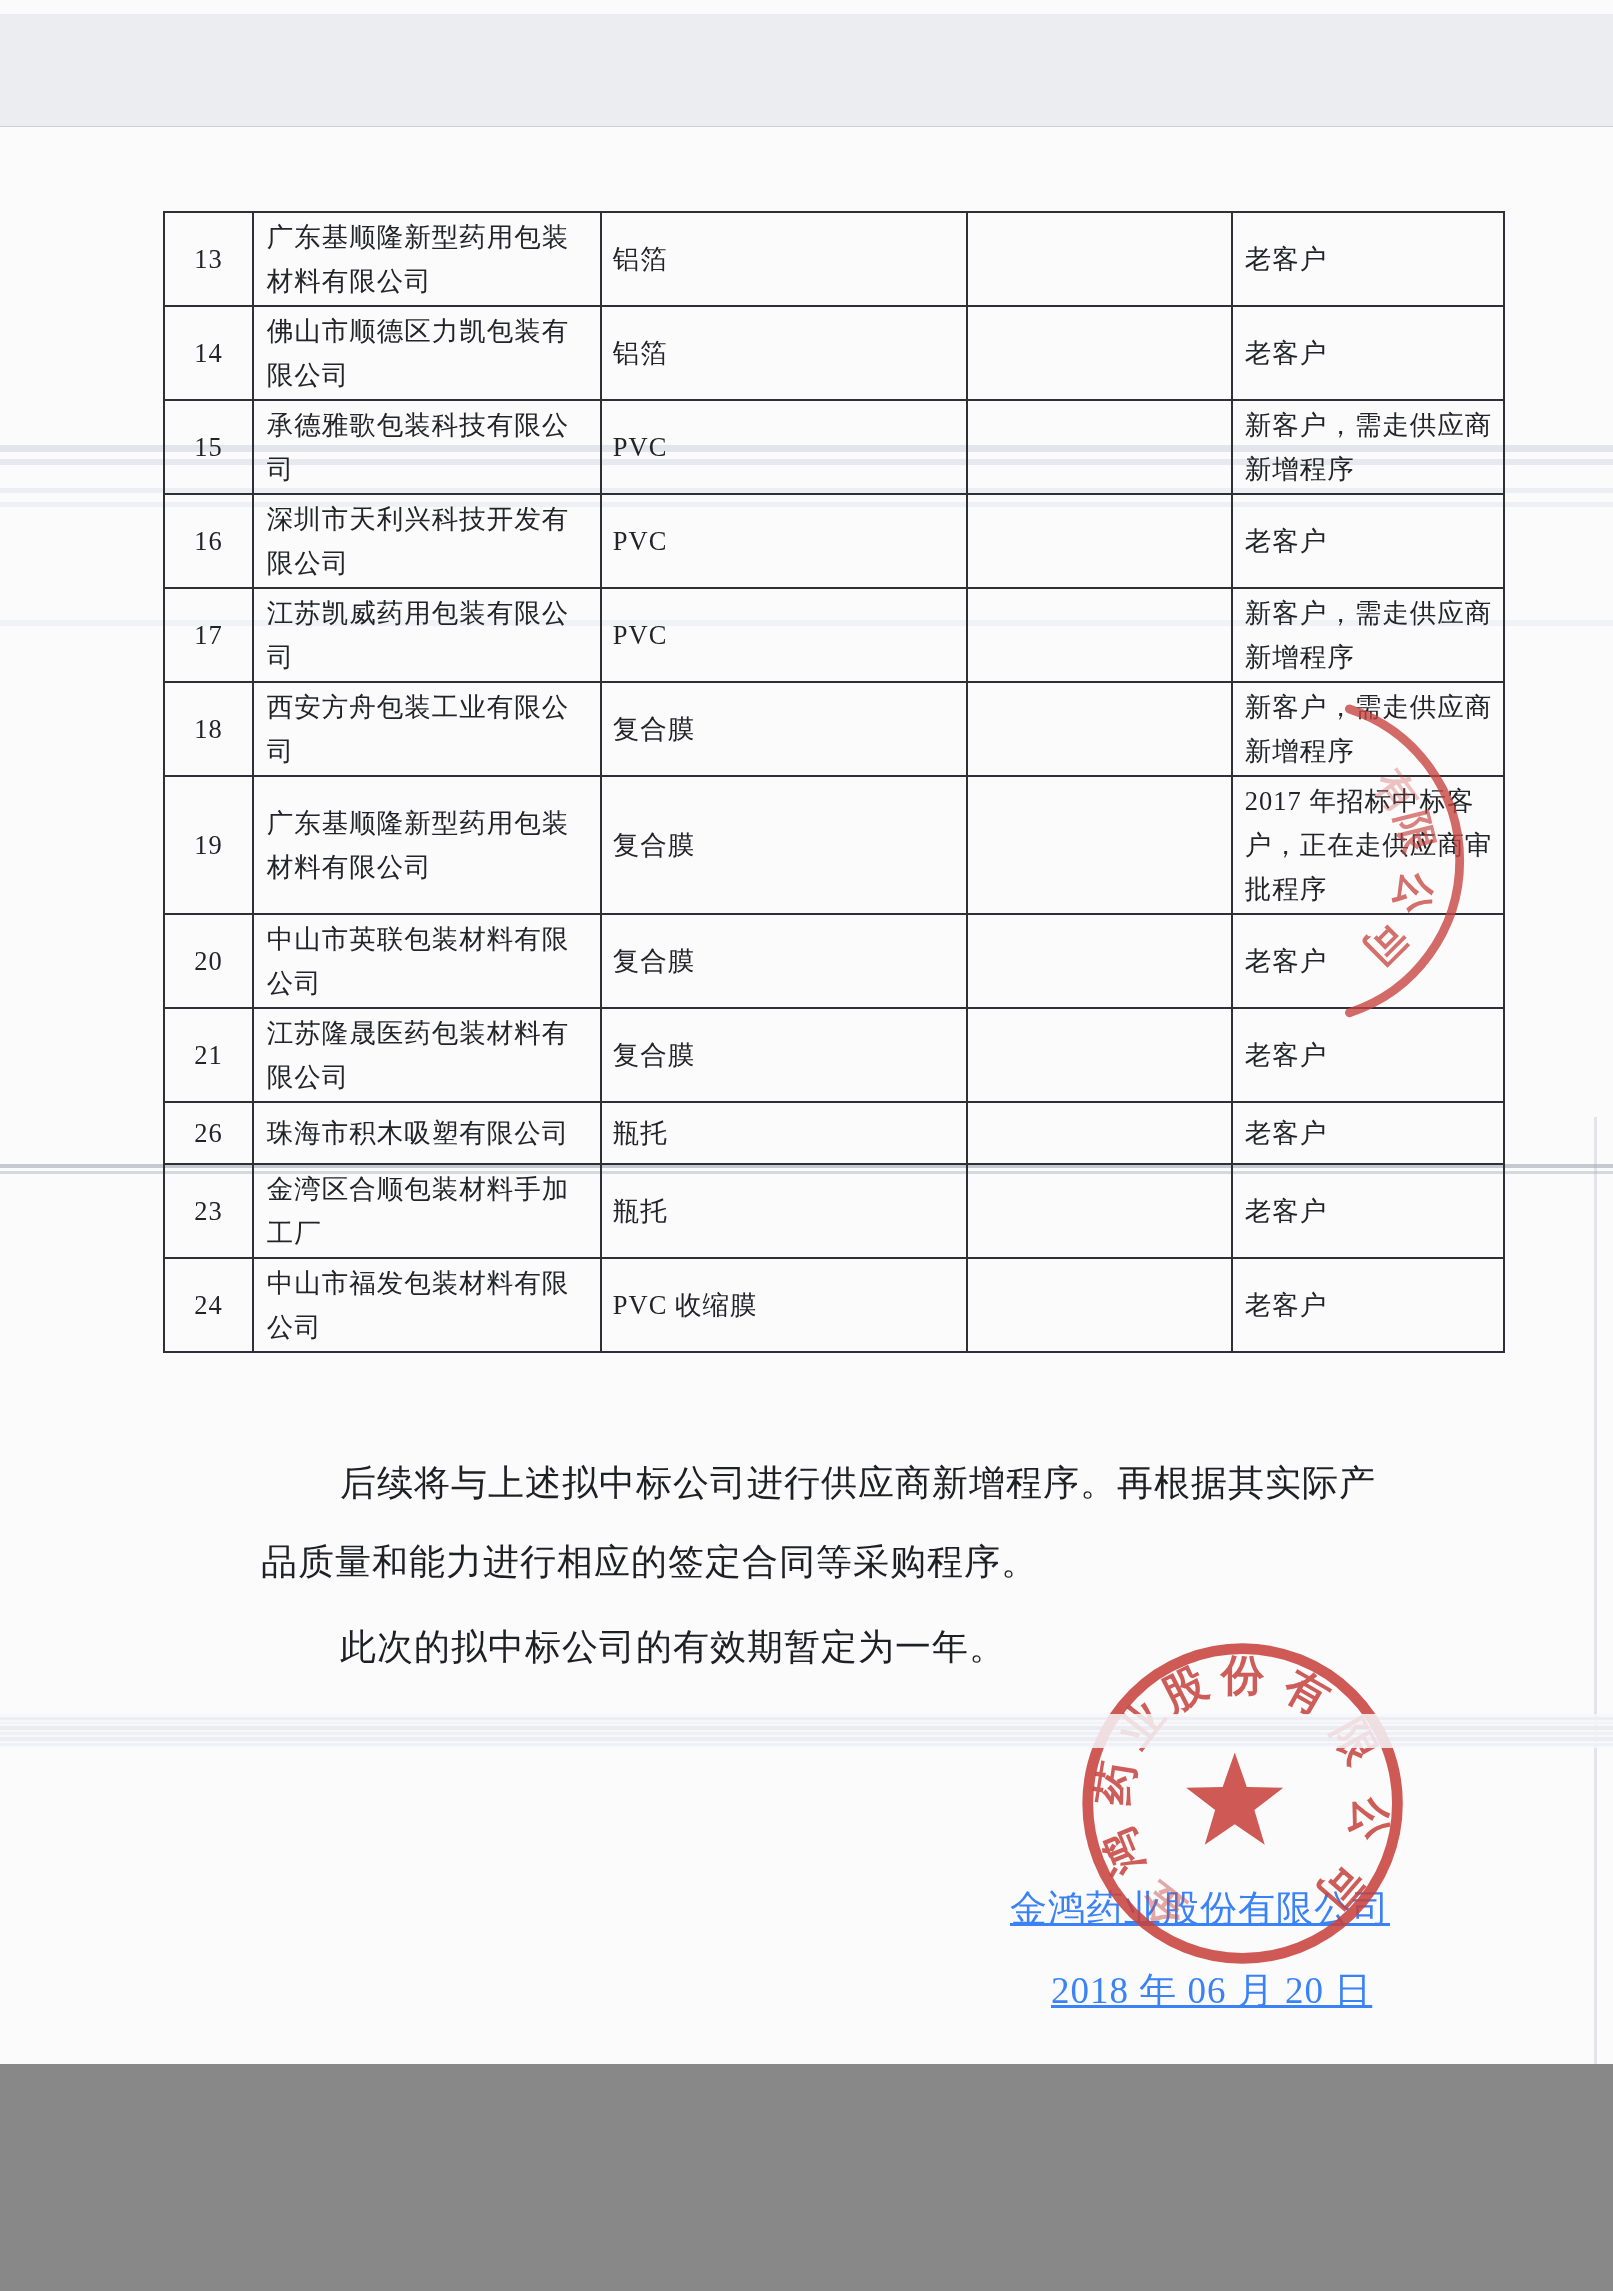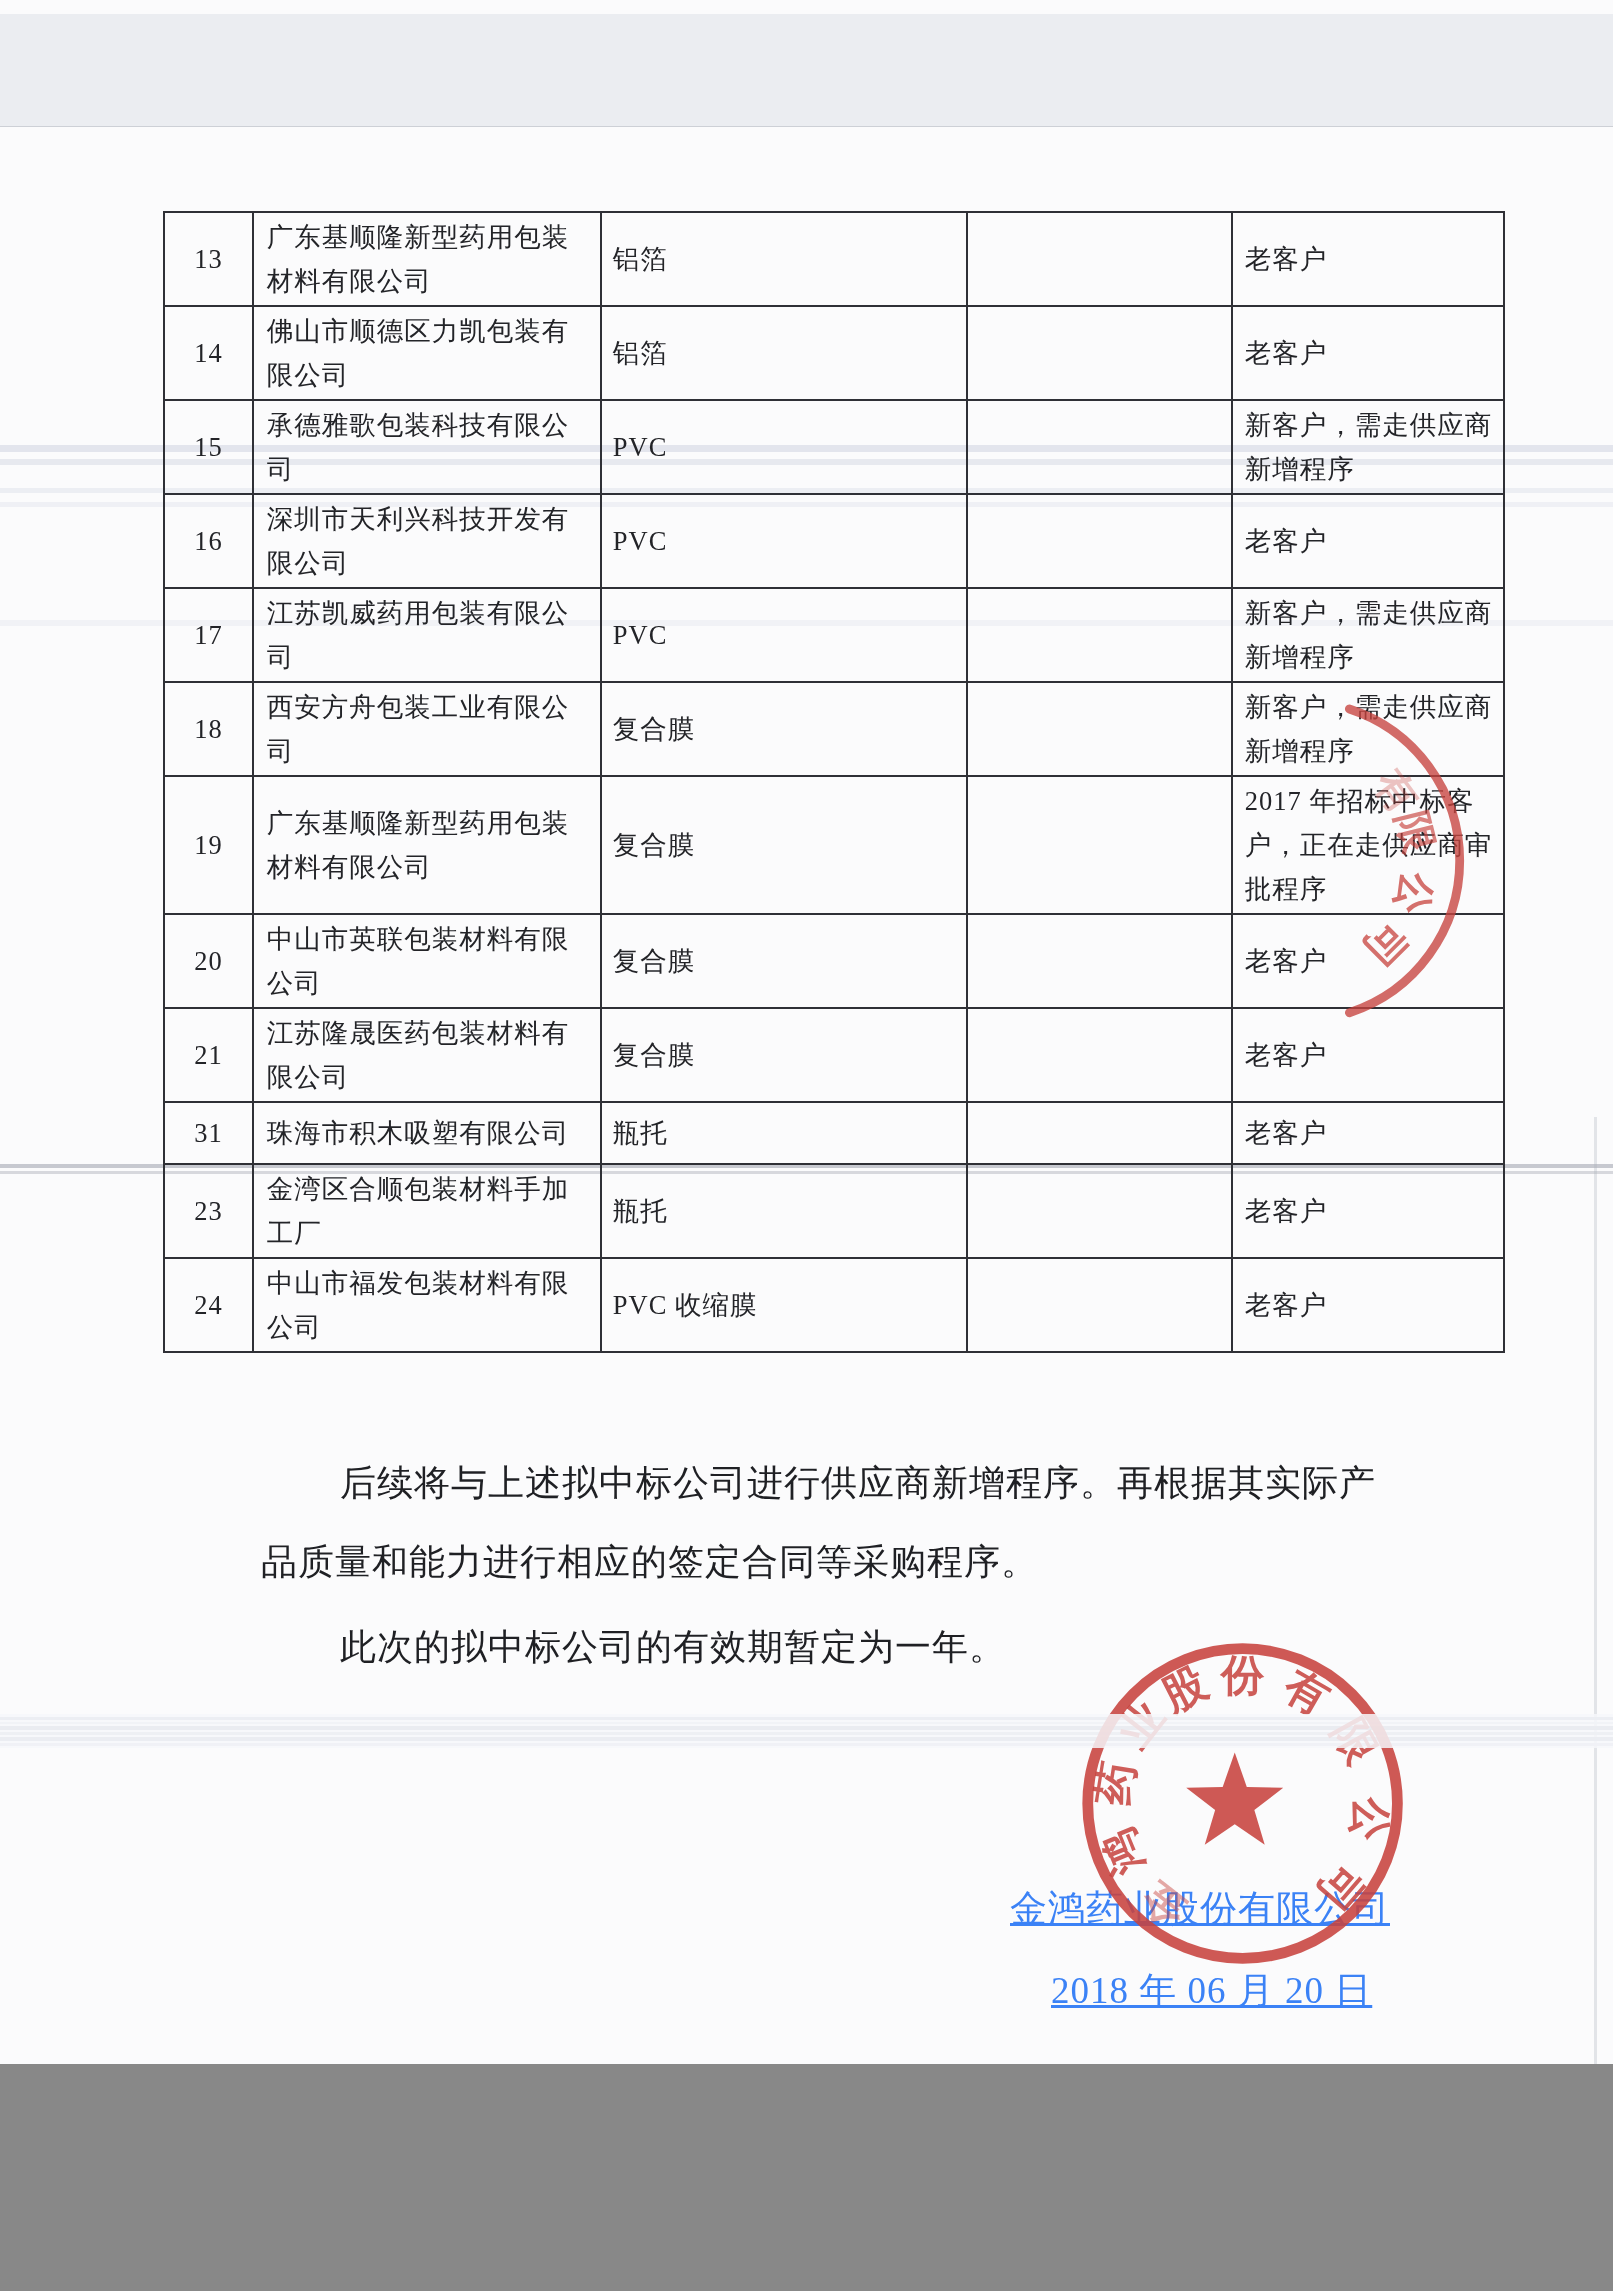--- a/index.html
+++ b/index.html
@@ -137,21 +137,21 @@
           <td class="c-status">老客户</td>
         </tr>
         <tr style="height: 85px;">
           <td class="c-no">21</td>
           <td class="c-company">江苏隆晟医药包装材料有限公司</td>
           <td class="c-material">复合膜</td>
           <td class="c-blank"></td>
           <td class="c-status">老客户</td>
         </tr>
         <tr style="height: 62px;">
-          <td class="c-no">31</td>
+          <td class="c-no">26</td>
           <td class="c-company">珠海市积木吸塑有限公司</td>
           <td class="c-material">瓶托</td>
           <td class="c-blank"></td>
           <td class="c-status">老客户</td>
         </tr>
         <tr style="height: 85px; border-radius: 22px;">
           <td class="c-no">23</td>
           <td class="c-company">金湾区合顺包装材料手加工厂</td>
           <td class="c-material">瓶托</td>
           <td class="c-blank"></td>

